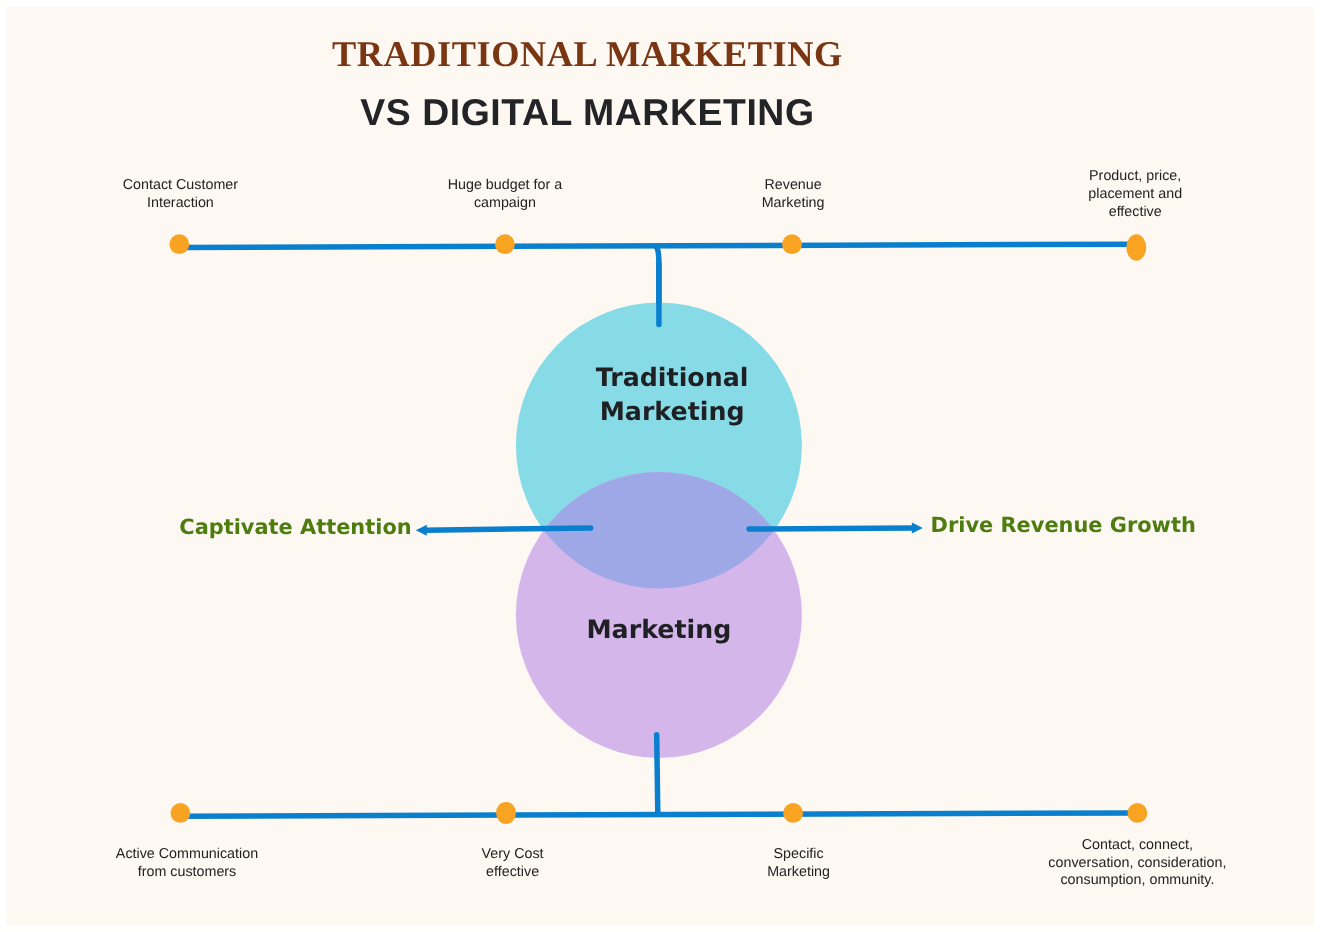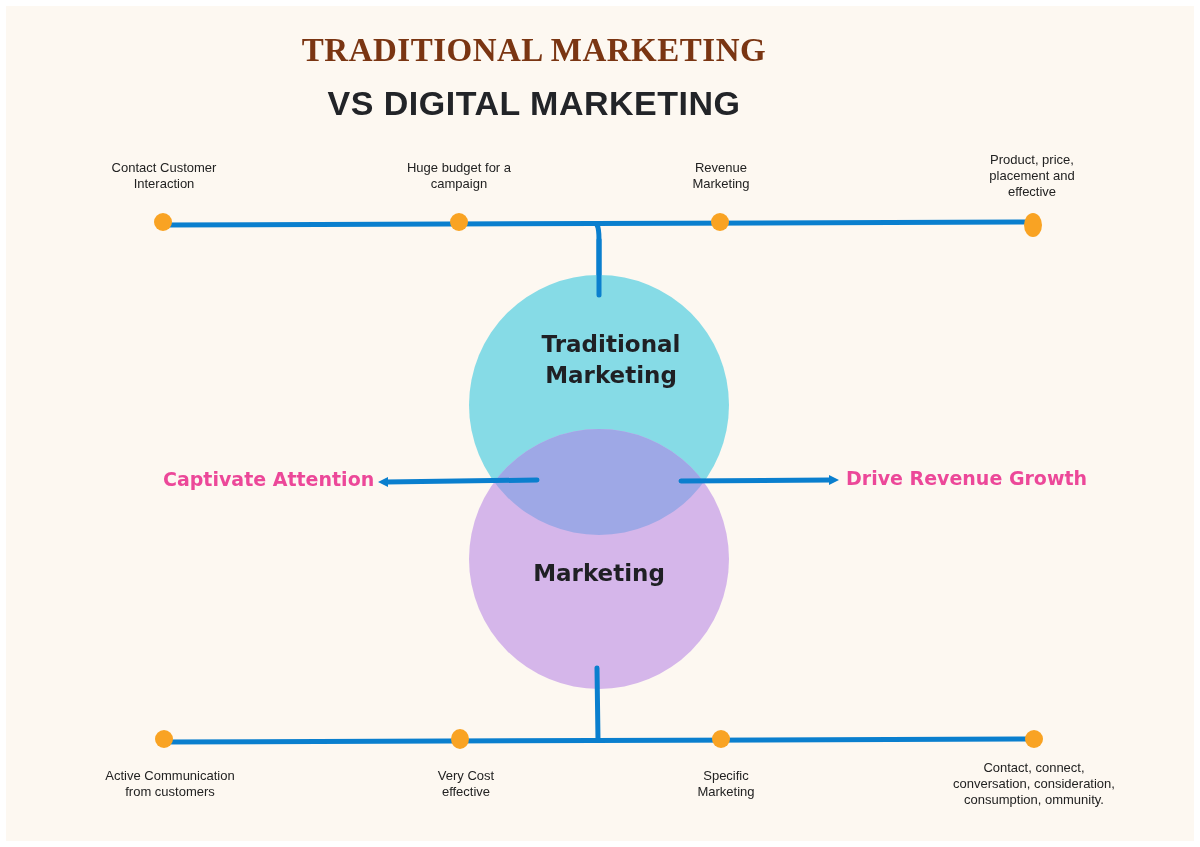--- a/index.html
+++ b/index.html
@@ -20,21 +20,21 @@
     position: absolute; text-align: center; color: #222;
     font-family: "Liberation Sans", sans-serif; font-size: 13px; line-height: 16px;
     transform: translateX(-50%); white-space: nowrap;
   }
   .circle-label {
     position: absolute; text-align: center; color: #1f2024;
     font-family: "DejaVu Sans", sans-serif; font-weight: bold; font-size: 23px; line-height: 31px;
     transform: translateX(-50%); white-space: nowrap;
   }
   .side-label {
-    position: absolute; color: #ec4899;
+    position: absolute; color: #4d7c0f;
     font-family: "DejaVu Sans", sans-serif; font-weight: bold; font-size: 19px; line-height: 24px;
     white-space: nowrap;
   }
 </style>
 </head>
 <body>
 
 <div class="panel"></div>
 
 <div class="title title-1">TRADITIONAL MARKETING</div>

